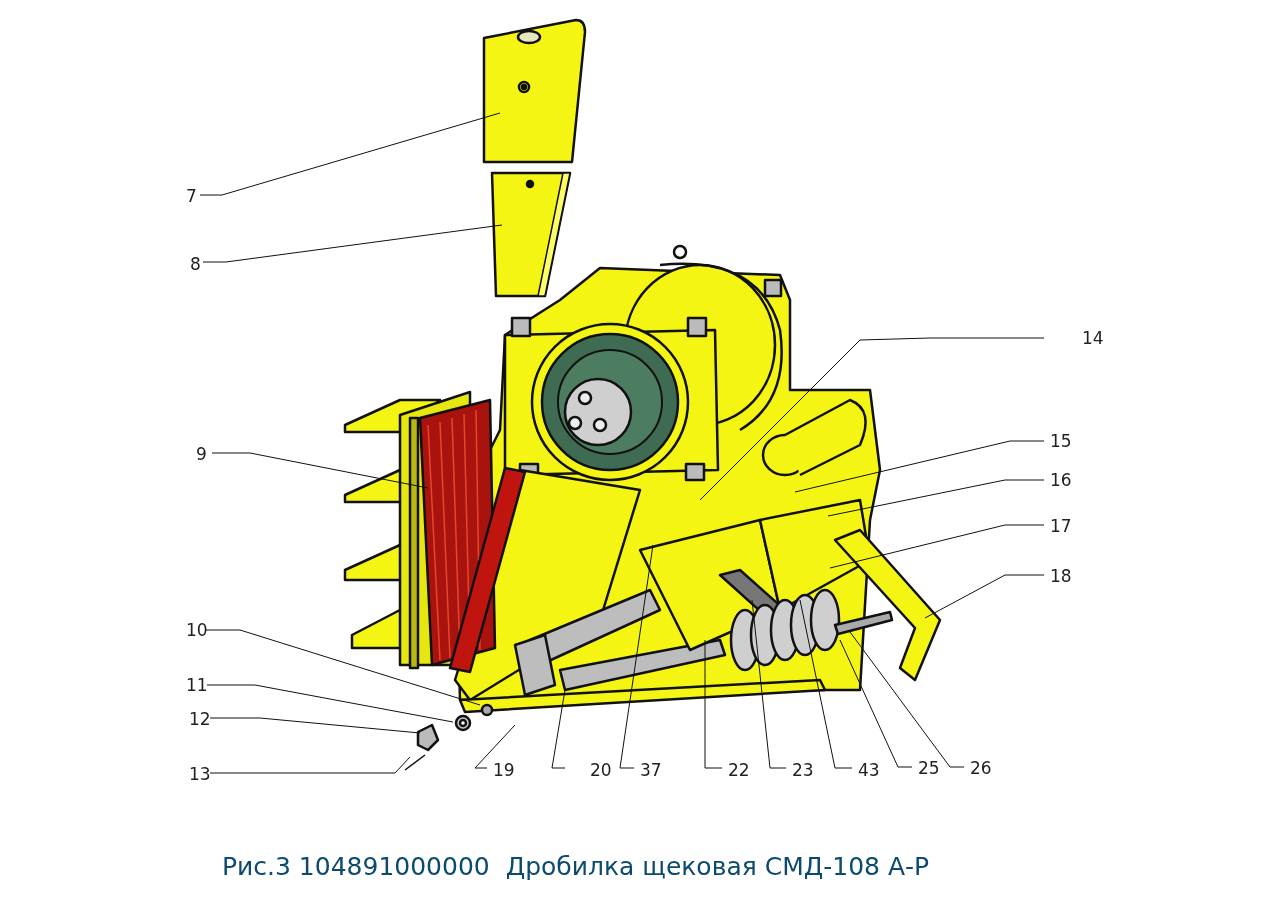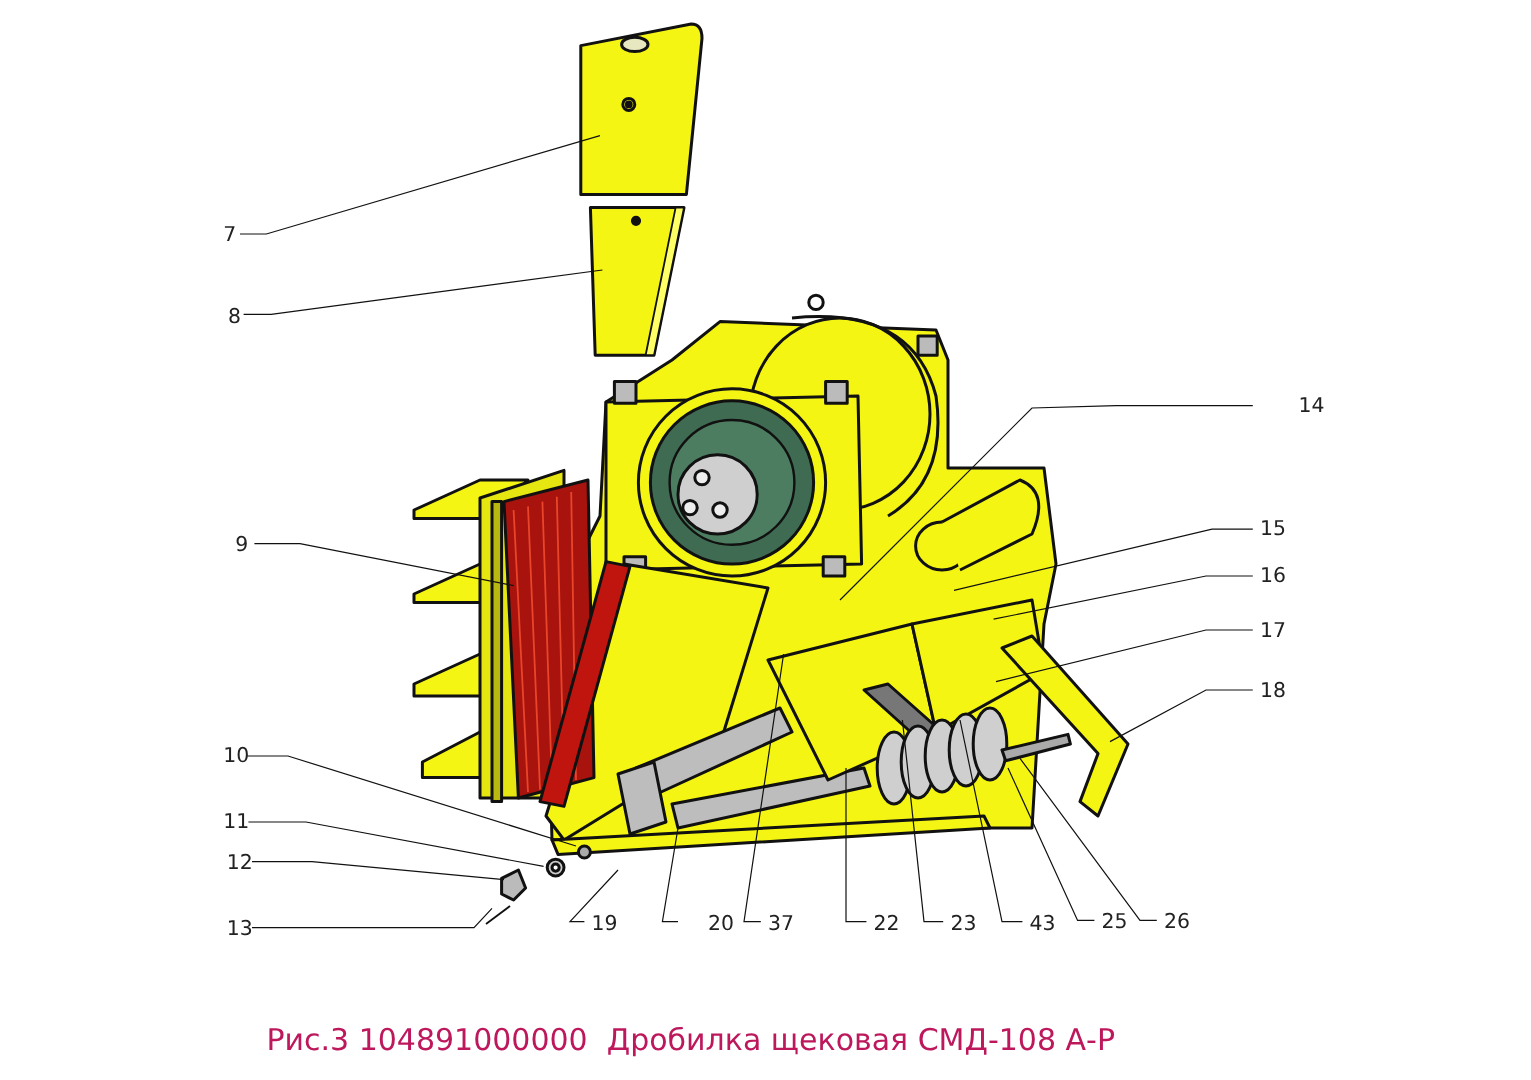--- a/index.html
+++ b/index.html
@@ -1,19 +1,19 @@
 <!DOCTYPE html>
 <html><head>
   <meta charset="utf-8">
   <style>
     html, body { margin: 0; padding: 0; background: #ffffff; }
     body { width: 1276px; height: 900px; position: relative; overflow: hidden; font-family: "DejaVu Sans", sans-serif; }
     #drawing { position: absolute; left: 0; top: 0; width: 1276px; height: 900px; }
     .lbl { position: absolute; font-family: "DejaVu Sans", sans-serif; font-size: 17px; color: #222; line-height: 1; }
-    .caption { position: absolute; left: 222px; top: 852px; font-family: "DejaVu Sans", sans-serif; font-size: 25px; color: #be185d; white-space: pre; letter-spacing: 0px; }
+    .caption { position: absolute; left: 222px; top: 852px; font-family: "DejaVu Sans", sans-serif; font-size: 25px; color: #0c4a6e; white-space: pre; letter-spacing: 0px; }
   </style>
 </head>
 <body>
 
 <svg id="drawing" viewBox="0 0 1276 900" xmlns="http://www.w3.org/2000/svg">
   <g stroke="#111" stroke-width="2.5" stroke-linejoin="round">
 
     <path d="M484 38 L576 20 Q585 20 585 32 L572 162 L484 162 Z" fill="#f5f514"></path>
     <ellipse cx="529" cy="37" rx="11" ry="6" fill="#e8e8c0"></ellipse>
     <circle cx="524" cy="87" r="5" fill="#f5f514"></circle>

